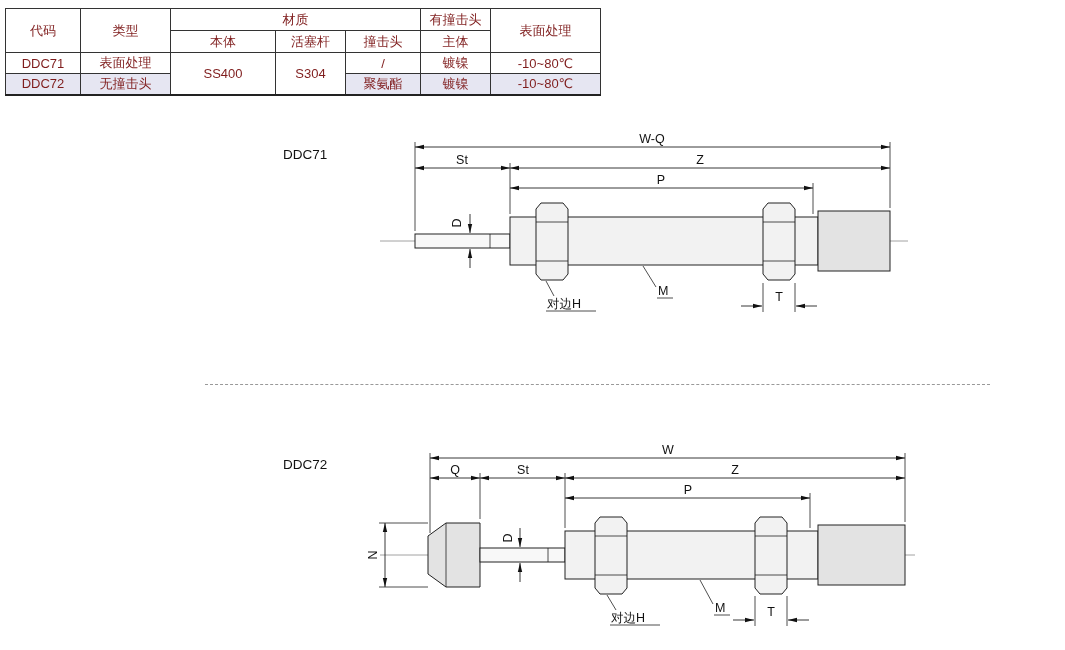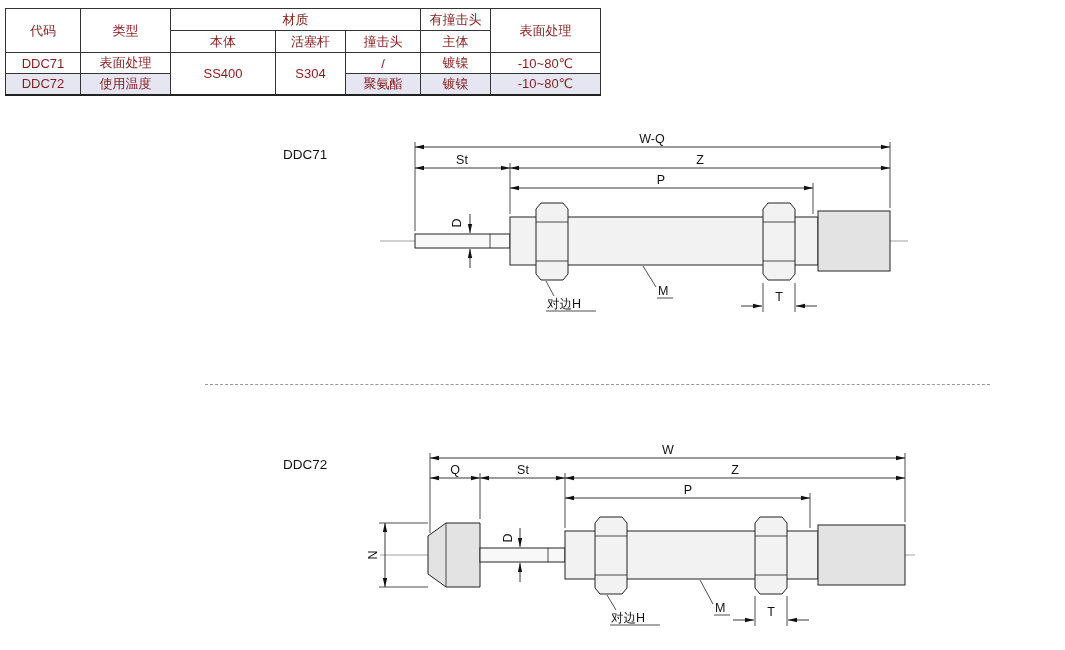--- a/index.html
+++ b/index.html
@@ -66,21 +66,21 @@
         <td>DDC71</td>
         <td>表面处理</td>
         <td rowspan="2">SS400</td>
         <td rowspan="2">S304</td>
         <td>/</td>
         <td>镀镍</td>
         <td>-10~80℃</td>
       </tr>
       <tr class="alt" style="height:21px">
         <td>DDC72</td>
-        <td>使用温度</td>
+        <td>无撞击头</td>
         <td>聚氨酯</td>
         <td>镀镍</td>
         <td>-10~80℃</td>
       </tr>
     </tbody>
   </table>
 
   <div class="fig-label" style="left:283px; top:147px">DDC71</div>
 
   <svg class="fig" style="left:370px; top:135px" width="550" height="195" viewBox="370 135 550 195">

